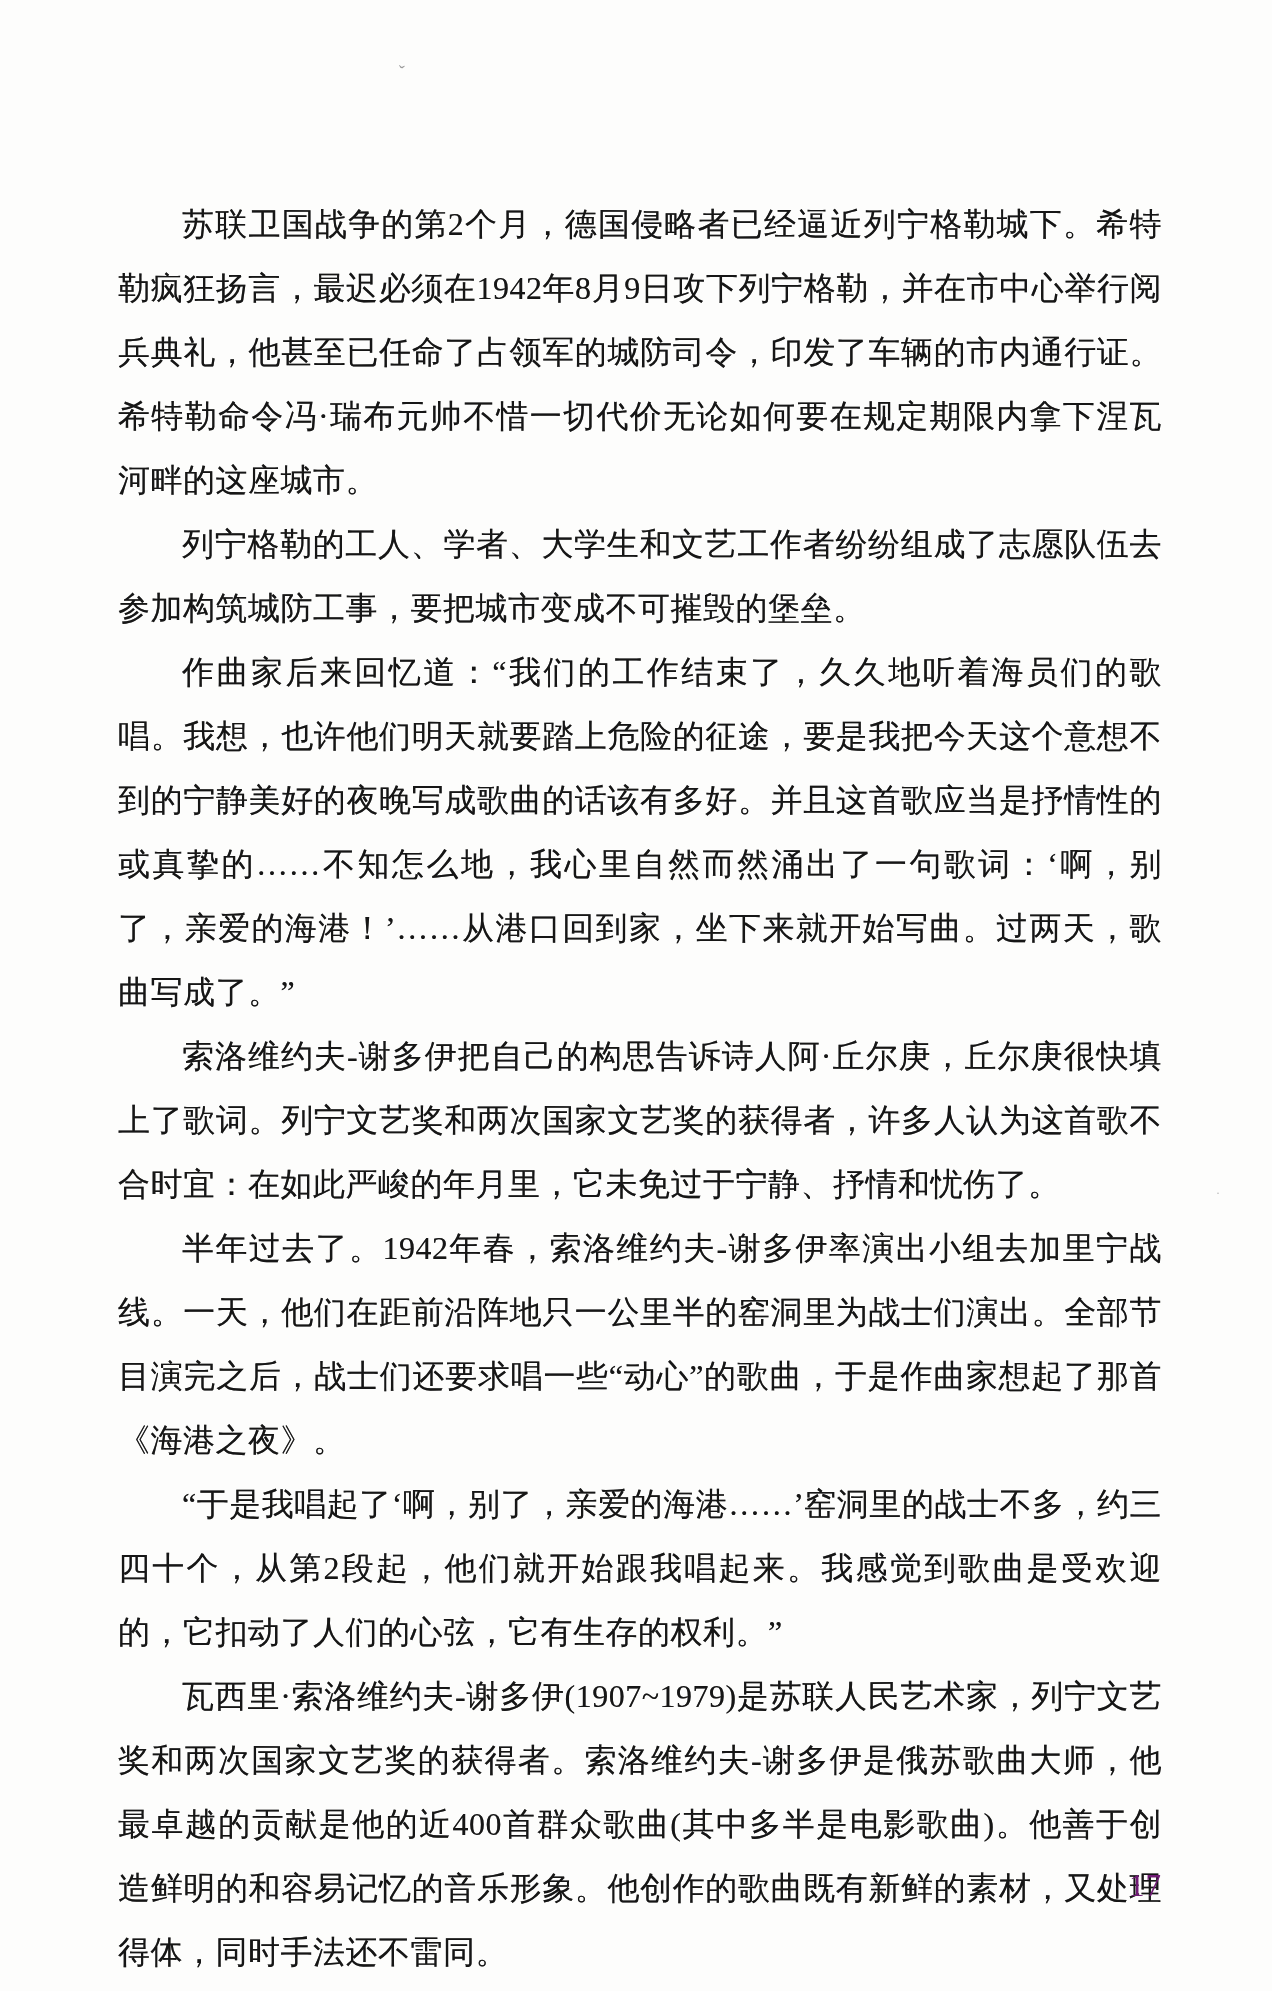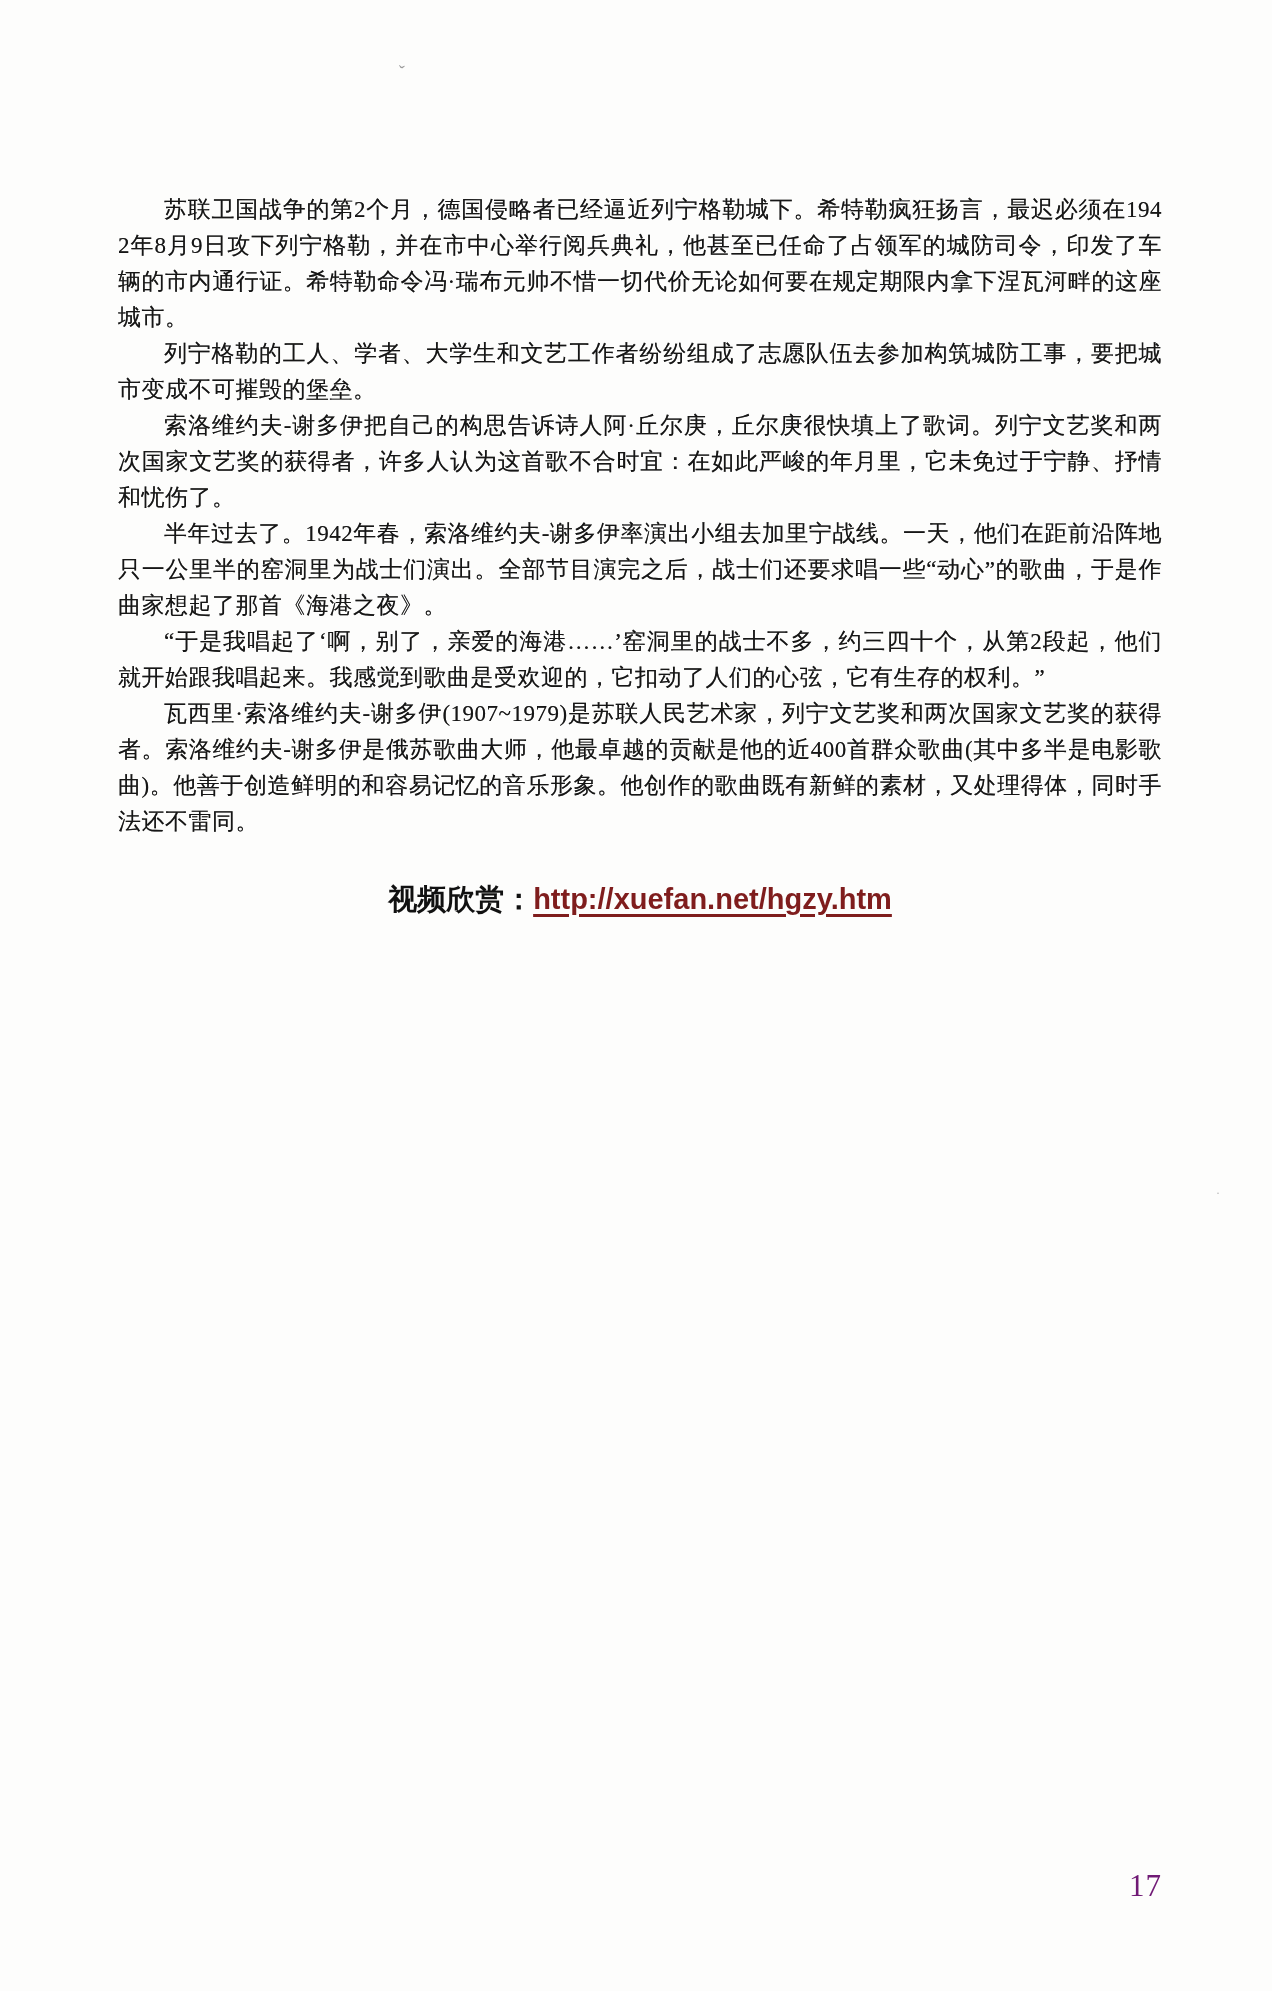--- a/index.html
+++ b/index.html
@@ -20,22 +20,22 @@
   }
   .content {
     position: absolute;
     left: 118px;
     top: 192px;
     width: 1044px;
   }
   .body-text p {
     margin: 0;
     padding: 0;
-    font-size: 23px;
-    line-height: 36px;
+    font-size: 32px;
+    line-height: 64px;
     text-indent: 2em;
     text-align: justify;
     text-justify: inter-ideograph;
     word-break: break-all;
     letter-spacing: 0.5px;
     
     text-shadow: 0 0 0.6px rgba(0,0,0,0.55);
   }
   .link-line {
     margin-top: 40px;
@@ -78,20 +78,21 @@
 
 <div class="page">
 
   <span class="artifact a1">ˇ</span>
   <span class="artifact a2">·</span>
 
   <div class="content">
     <div class="body-text">
       <p>苏联卫国战争的第2个月，德国侵略者已经逼近列宁格勒城下。希特勒疯狂扬言，最迟必须在1942年8月9日攻下列宁格勒，并在市中心举行阅兵典礼，他甚至已任命了占领军的城防司令，印发了车辆的市内通行证。希特勒命令冯·瑞布元帅不惜一切代价无论如何要在规定期限内拿下涅瓦河畔的这座城市。</p>
       <p>列宁格勒的工人、学者、大学生和文艺工作者纷纷组成了志愿队伍去参加构筑城防工事，要把城市变成不可摧毁的堡垒。</p>
+      <p>作曲家后来回忆道：“我们的工作结束了，久久地听着海员们的歌唱。我想，也许他们明天就要踏上危险的征途，要是我把今天这个意想不到的宁静美好的夜晚写成歌曲的话该有多好。并且这首歌应当是抒情性的或真挚的……不知怎么地，我心里自然而然涌出了一句歌词：‘啊，别了，亲爱的海港！’……从港口回到家，坐下来就开始写曲。过两天，歌曲写成了。”</p>
       <p>索洛维约夫-谢多伊把自己的构思告诉诗人阿·丘尔庚，丘尔庚很快填上了歌词。列宁文艺奖和两次国家文艺奖的获得者，许多人认为这首歌不合时宜：在如此严峻的年月里，它未免过于宁静、抒情和忧伤了。</p>
       <p>半年过去了。1942年春，索洛维约夫-谢多伊率演出小组去加里宁战线。一天，他们在距前沿阵地只一公里半的窑洞里为战士们演出。全部节目演完之后，战士们还要求唱一些“动心”的歌曲，于是作曲家想起了那首《海港之夜》。</p>
       <p>“于是我唱起了‘啊，别了，亲爱的海港……’窑洞里的战士不多，约三四十个，从第2段起，他们就开始跟我唱起来。我感觉到歌曲是受欢迎的，它扣动了人们的心弦，它有生存的权利。”</p>
       <p>瓦西里·索洛维约夫-谢多伊(1907~1979)是苏联人民艺术家，列宁文艺奖和两次国家文艺奖的获得者。索洛维约夫-谢多伊是俄苏歌曲大师，他最卓越的贡献是他的近400首群众歌曲(其中多半是电影歌曲)。他善于创造鲜明的和容易记忆的音乐形象。他创作的歌曲既有新鲜的素材，又处理得体，同时手法还不雷同。</p>
     </div>
 
     <div class="link-line">
       <span>视频欣赏：</span><span class="url">http://xuefan.net/hgzy.htm</span>
     </div>
   </div>

